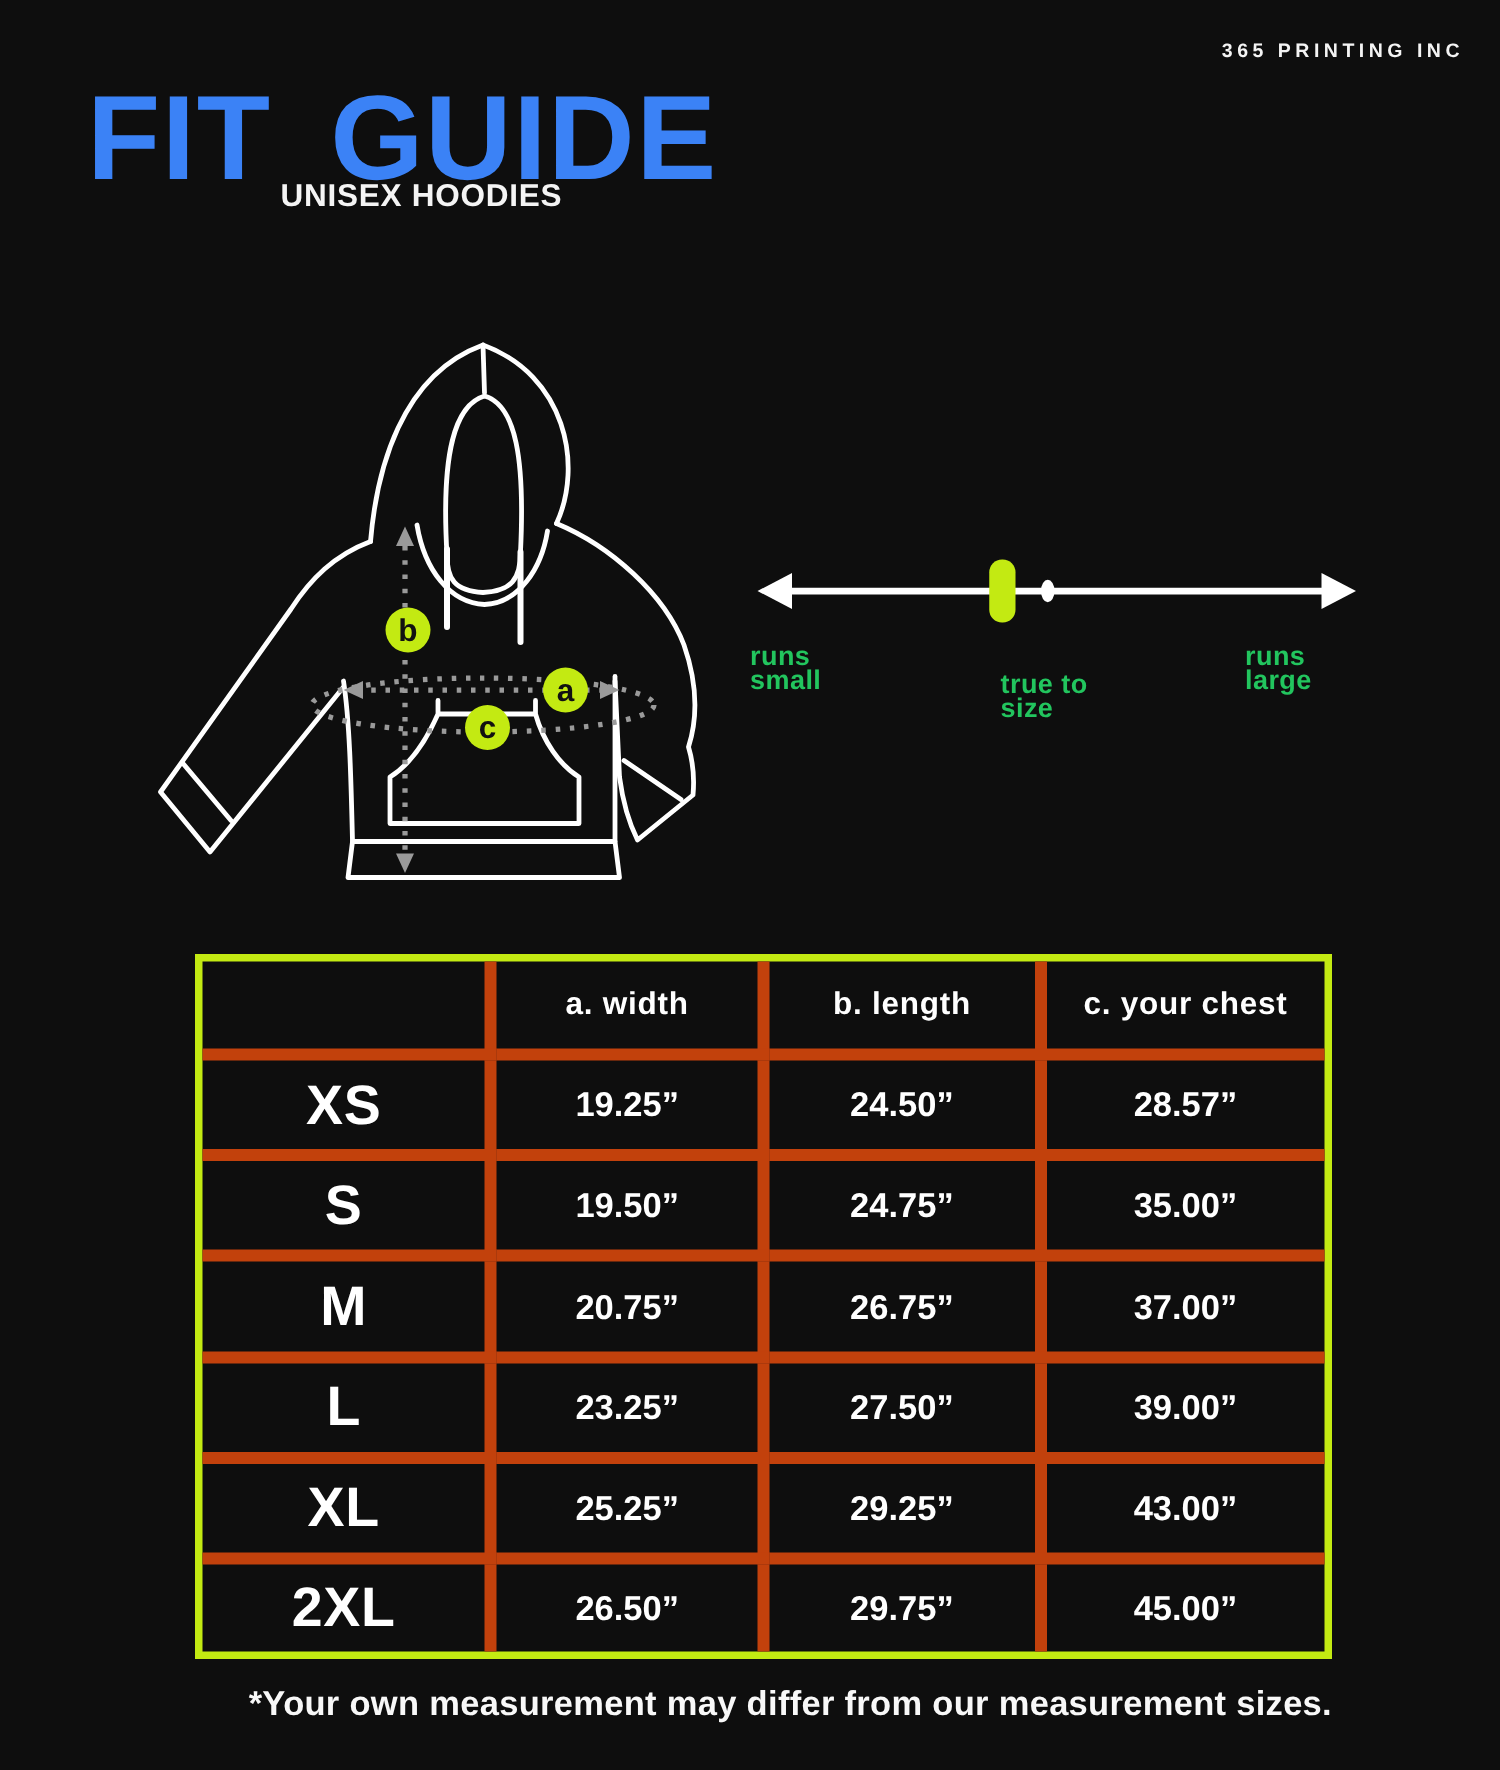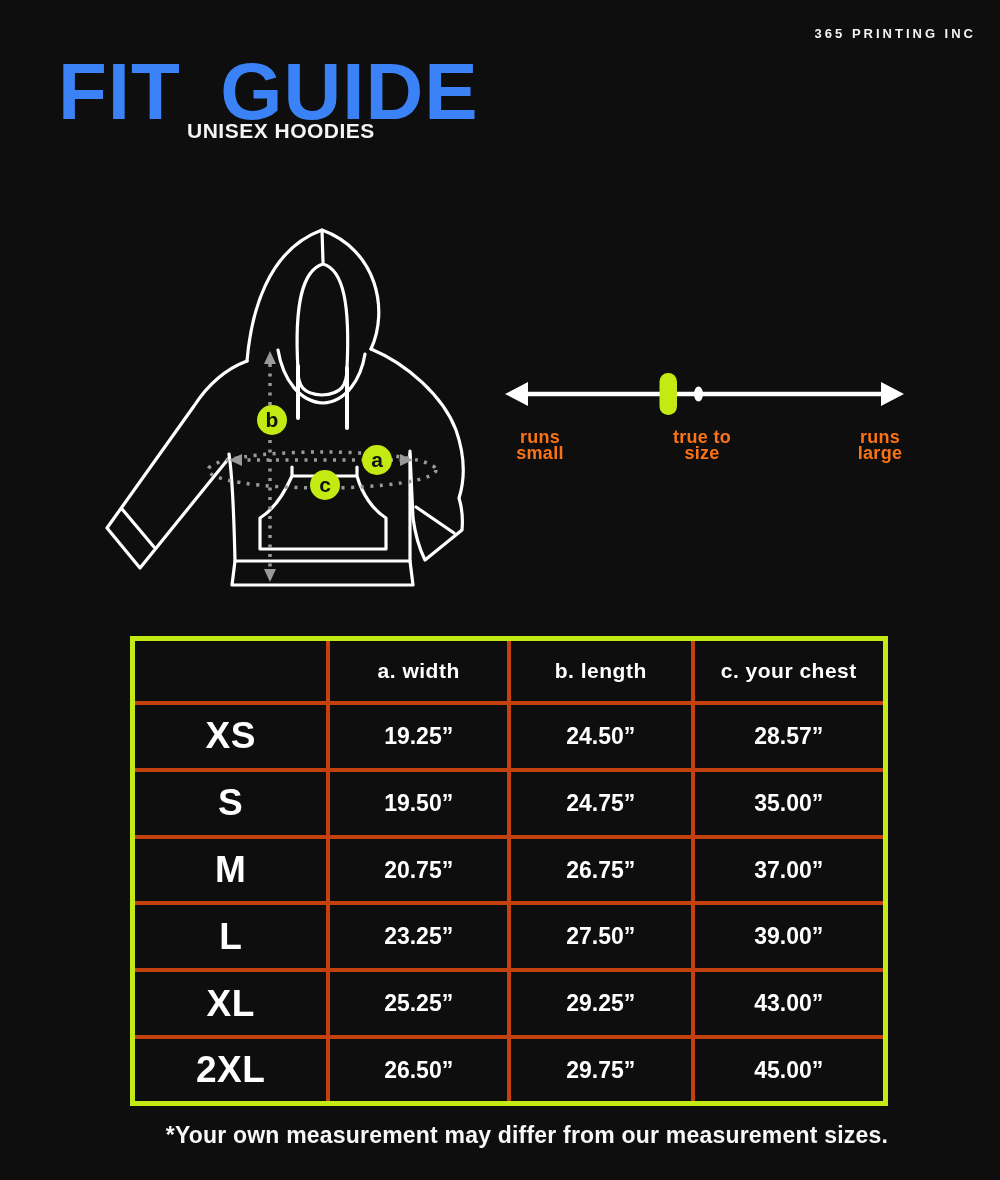--- a/index.html
+++ b/index.html
@@ -17,35 +17,35 @@
     font-size:80px;line-height:80px;font-weight:700;
     letter-spacing:1px;word-spacing:16px;color:#3b82f6;
   }
   .subtitle{
     position:absolute;left:187px;top:119px;
     font-size:21px;font-weight:700;letter-spacing:.5px;color:#f4f4f4;
   }
   .hoodie-svg{position:absolute;left:95px;top:218px;}
   .scale-svg{position:absolute;left:500px;top:350px;}
   .scale-label{
-    position:absolute;top:429px;text-align:center;
-    font-size:18px;line-height:16px;font-weight:700;letter-spacing:.3px;color:#f97316;
+    position:absolute;top:429px;text-align:left;
+    font-size:18px;line-height:16px;font-weight:700;letter-spacing:.3px;color:#22c55e;
   }
   .scale-label.left{left:500px;width:80px;}
-  .scale-label.center{left:647px;width:110px;}
+  .scale-label.center{left:667px;width:110px;margin-top:19px;}
   .scale-label.right{left:830px;width:100px;}
   .table-wrap{
     position:absolute;left:130px;top:636px;width:758px;height:470px;
     border:5px solid #c3ea12;box-sizing:border-box;
   }
   table.size{
     width:100%;height:100%;border-collapse:collapse;table-layout:fixed;padding-left:42px;
   }
   table.size td{
-    border:4px solid #c2410c;text-align:center;vertical-align:middle;
+    border:8px solid #c2410c;text-align:center;vertical-align:middle;
     color:#fff;font-weight:700;padding:0;
   }
   table.size tr td:first-child{border-left:none;}
   table.size tr td:last-child{border-right:none;}
   table.size tr:first-child td{border-top:none;}
   table.size tr:last-child td{border-bottom:none;}
   td.col-size{width:26%;}
   td.col-a{width:24%;}
   td.col-b{width:24.4%;}
   td.col-c{width:25.6%;}

